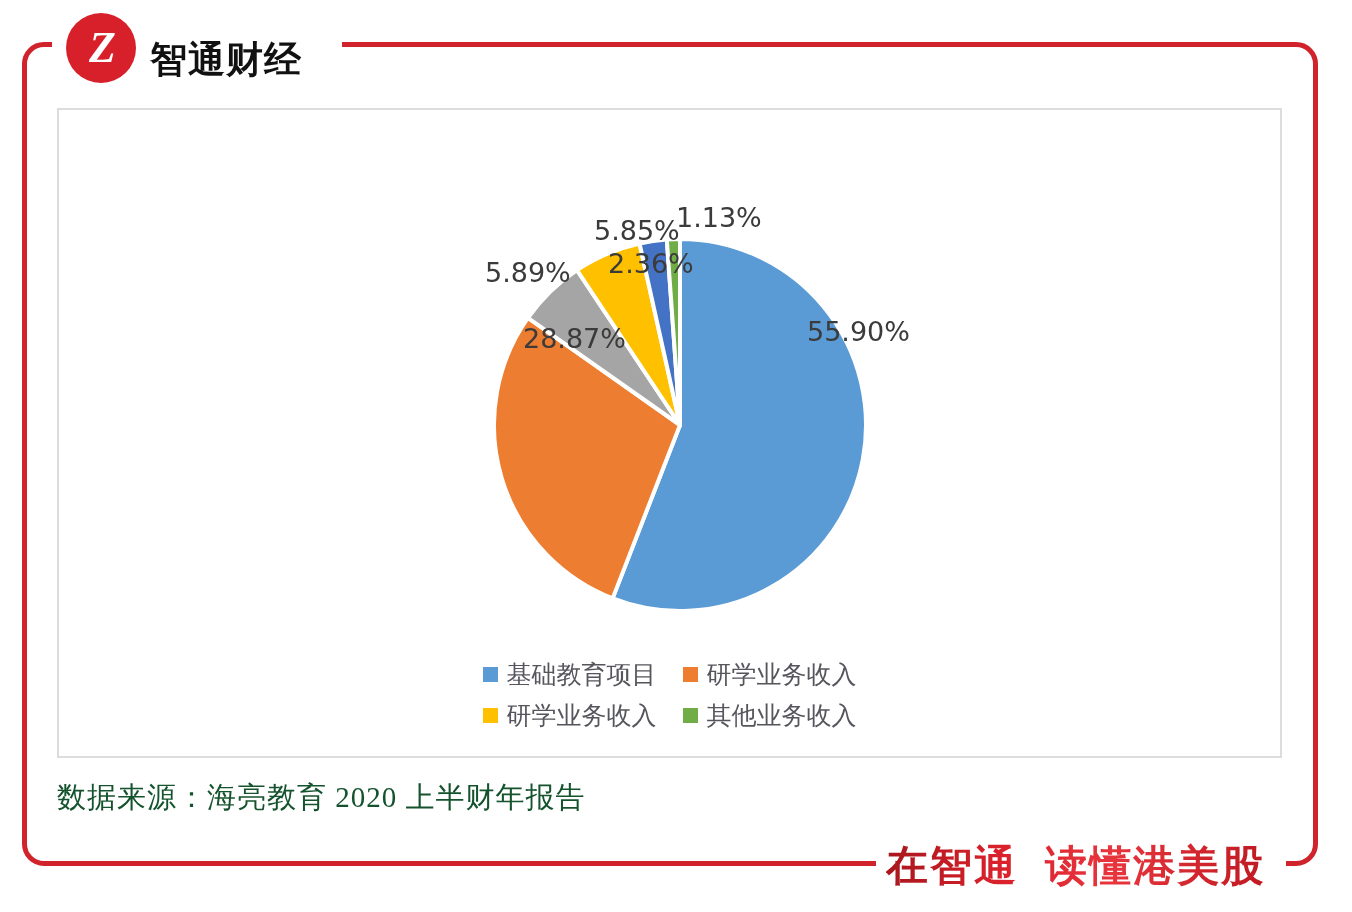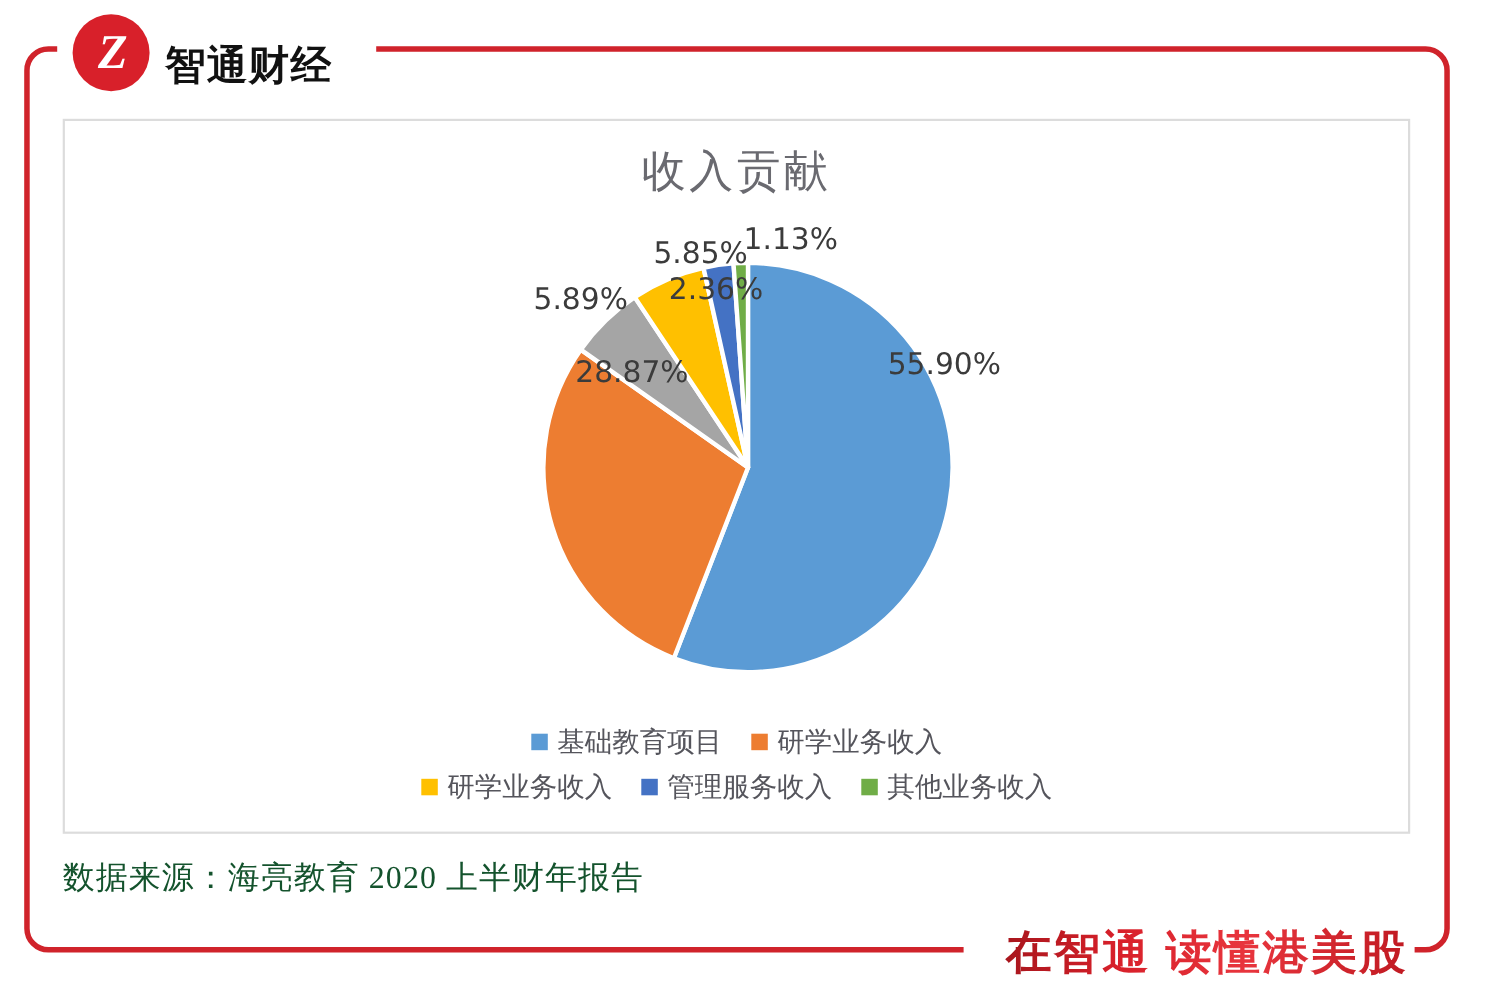--- a/index.html
+++ b/index.html
@@ -174,50 +174,48 @@
     color: #14532d;
     letter-spacing: 1px;
     white-space: nowrap;
   }
 
   
   #slogan {
     position: absolute;
     left: 886px;
     top: 838px;
-    font-family: Liberation Sans, sans-serif;
+    font-family: Liberation Mono, monospace;
     font-size: 42px;
     font-weight: 700;
     letter-spacing: 2px;
     white-space: nowrap;
     background: linear-gradient(90deg, #a8161d 0%, #d8202a 28%, #e8353d 60%, #c01a22 100%);
     -webkit-background-clip: text;
     background-clip: text;
     color: transparent;
-    margin-left: 28px;
     -webkit-text-fill-color: transparent;
   }
 </style>
 </head>
 <body>
 
 <div id="red-frame"></div>
 <div id="frame-gap-logo"></div>
 <div id="frame-gap-slogan"></div>
 
 <div id="logo-lockup">
   <div id="logo-mark">
     <span class="z-glyph">Z</span>
   </div>
   <div id="logo-text">智通财经</div>
 </div>
 
 <div id="chart-panel">
 
-  <div id="chart-title">收入贡献</div>
 
   <div id="pie-wrap">
     <svg id="pie-svg" width="380" height="380" viewBox="0 0 380 380">
       <g id="pie-slices">
           <path d="M 190 190 L 190 4 A 186 186 0 1 1 122.61678179295444 363.36522691722723 Z" fill="#5B9BD5" stroke="#ffffff" stroke-width="4" stroke-linejoin="round"></path>
           <path d="M 190 190 L 122.61678179295444 363.36522691722723 A 186 186 0 0 1 37.958671238094894 82.85787780562544 Z" fill="#ED7D31" stroke="#ffffff" stroke-width="4" stroke-linejoin="round"></path>
           <path d="M 190 190 L 37.958671238094894 82.85787780562544 A 186 186 0 0 1 87.00428673131762 35.11977838253404 Z" fill="#A5A5A5" stroke="#ffffff" stroke-width="4" stroke-linejoin="round"></path>
           <path d="M 190 190 L 87.00428673131762 35.11977838253404 A 186 186 0 0 1 149.53941780684136 8.45402431177206 Z" fill="#FFC000" stroke="#ffffff" stroke-width="4" stroke-linejoin="round"></path>
           <path d="M 190 190 L 149.53941780684136 8.45402431177206 A 186 186 0 0 1 176.80509356332487 4.468616013011456 Z" fill="#4472C4" stroke="#ffffff" stroke-width="4" stroke-linejoin="round"></path>
           <path d="M 190 190 L 176.80509356332487 4.468616013011456 A 186 186 0 0 1 189.99999999999994 4 Z" fill="#70AD47" stroke="#ffffff" stroke-width="4" stroke-linejoin="round"></path>
@@ -242,24 +240,20 @@
         <span class="legend-swatch" style="background: rgb(237, 125, 49);"></span>
         <span class="legend-label">研学业务收入</span>
       </div>
     </div>
     <div class="legend-row">
       <div class="legend-item">
         <span class="legend-swatch" style="background: rgb(255, 192, 0);"></span>
         <span class="legend-label">研学业务收入</span>
       </div>
       <div class="legend-item">
-        <span class="legend-swatch" style="background: rgb(68, 114, 196);"></span>
-        <span class="legend-label">管理服务收入</span>
-      </div>
-      <div class="legend-item">
         <span class="legend-swatch" style="background: rgb(112, 173, 71);"></span>
         <span class="legend-label">其他业务收入</span>
       </div>
     </div>
   </div>
 </div>
 
 <div id="source-line">数据来源：海亮教育 2020 上半财年报告</div>
 
 <div id="slogan">在智通  读懂港美股</div>

